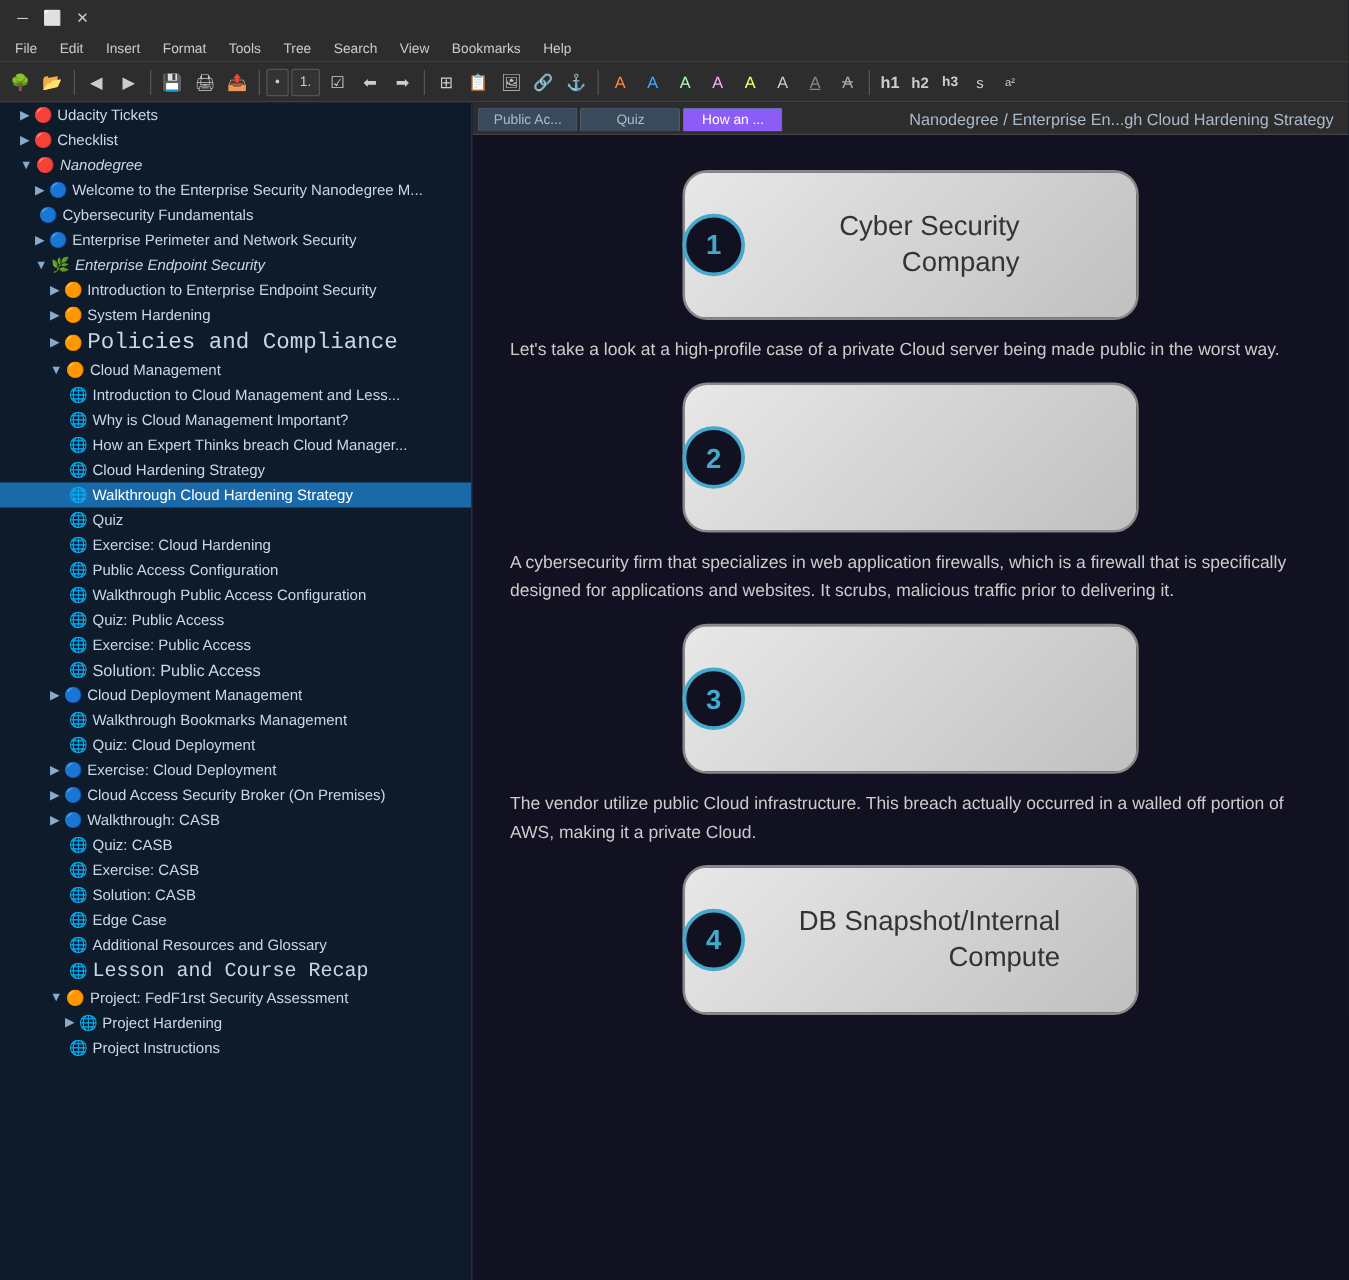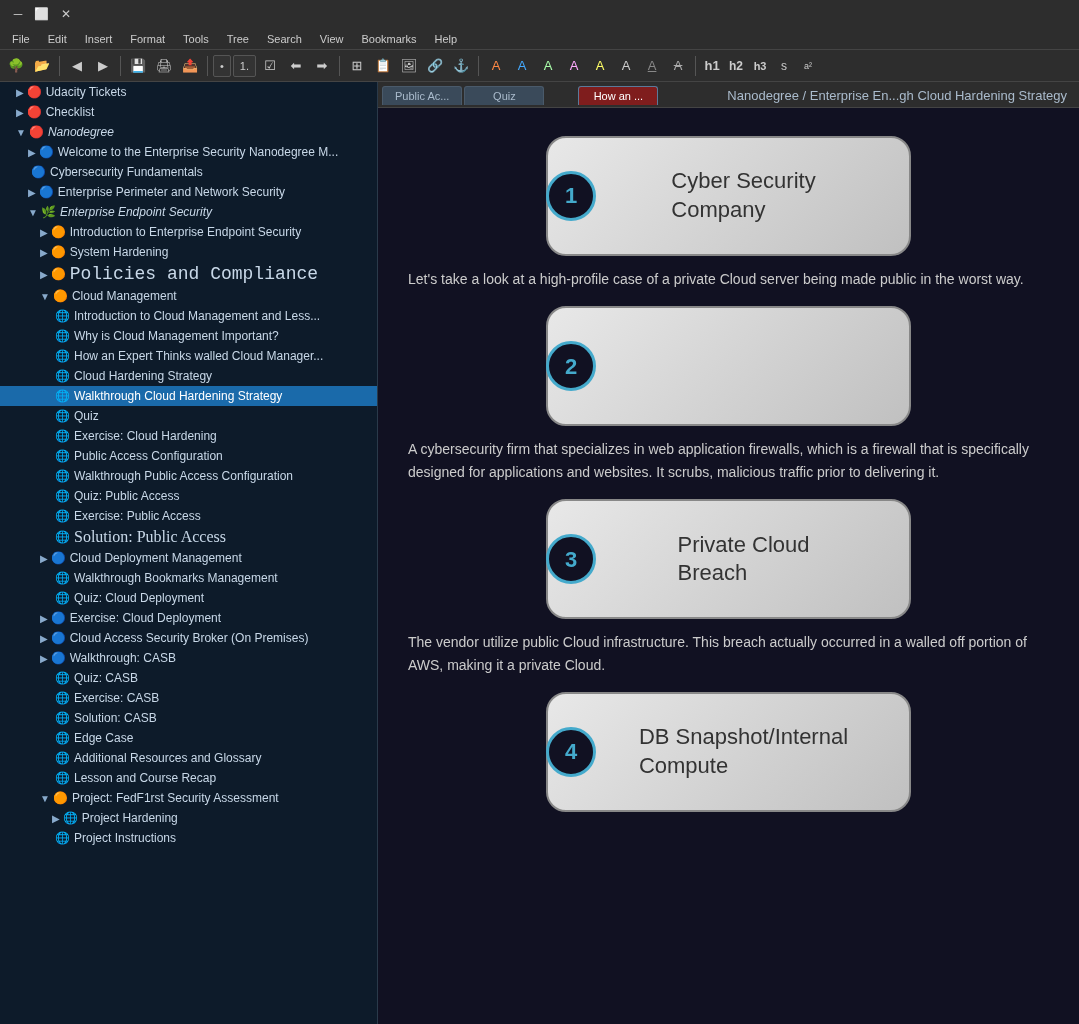--- a/index.html
+++ b/index.html
@@ -121,21 +121,21 @@
       background: #3a4a5a;
       color: #aabbcc;
       font-size: 11px;
       cursor: pointer;
       border-radius: 3px 3px 0 0;
       border: 1px solid #4a5a6a;
       border-bottom: none;
       min-width: 80px;
       text-align: center;
     }
-    .tab.active { background: #7f1d1d; color: #ffffff; border-color: #5a7a9a; margin-left: 32px; }
+    .tab.active { background: #8b5cf6; color: #ffffff; border-color: #5a7a9a; }
 
     
     .note-content {
       flex: 1;
       background: #111122;
       overflow-y: auto;
       padding: 16px 20px;
       color: #d0d0d0;
       font-size: 13px;
       line-height: 1.6;
@@ -175,21 +175,21 @@
       align-items: center;
       justify-content: center;
       color: #44aacc;
       font-size: 22px;
       font-weight: bold;
     }
     .card-text {
       color: #333;
       font-size: 22px;
       font-weight: 300;
-      text-align: left;
+      text-align: right;
       line-height: 1.3;
       margin-left: 30px;
     }
 
     .description-text {
       color: #cccccc;
       font-size: 14px;
       line-height: 1.6;
       margin: 8px 0 16px 0;
       padding-left: 10px;
@@ -323,21 +323,21 @@
       <span style="font-size:12px;">Introduction to Cloud Management and Less...</span>
     </div>
         <div class="tree-item">
       <span style="padding-left:48px; display:inline-block; min-width:12px; color:#88aacc; font-size:10px;"> </span>
       <span style="font-size:12px; margin:0 3px; min-width:16px; text-align:center;">🌐</span>
       <span style="font-size:12px;">Why is Cloud Management Important?</span>
     </div>
         <div class="tree-item">
       <span style="padding-left:48px; display:inline-block; min-width:12px; color:#88aacc; font-size:10px;"> </span>
       <span style="font-size:12px; margin:0 3px; min-width:16px; text-align:center;">🌐</span>
-      <span style="font-size:12px;">How an Expert Thinks walled Cloud Manager...</span>
+      <span style="font-size:12px;">How an Expert Thinks breach Cloud Manager...</span>
     </div>
         <div class="tree-item">
       <span style="padding-left:48px; display:inline-block; min-width:12px; color:#88aacc; font-size:10px;"> </span>
       <span style="font-size:12px; margin:0 3px; min-width:16px; text-align:center;">🌐</span>
       <span style="font-size:12px;">Cloud Hardening Strategy</span>
     </div>
         <div class="tree-item selected">
       <span style="padding-left:48px; display:inline-block; min-width:12px; color:#88aacc; font-size:10px;"> </span>
       <span style="font-size:12px; margin:0 3px; min-width:16px; text-align:center;">🌐</span>
       <span style="font-size:12px;">Walkthrough Cloud Hardening Strategy</span>
@@ -368,21 +368,21 @@
       <span style="font-size:12px;">Quiz: Public Access</span>
     </div>
         <div class="tree-item">
       <span style="padding-left:48px; display:inline-block; min-width:12px; color:#88aacc; font-size:10px;"> </span>
       <span style="font-size:12px; margin:0 3px; min-width:16px; text-align:center;">🌐</span>
       <span style="font-size:12px;">Exercise: Public Access</span>
     </div>
         <div class="tree-item">
       <span style="padding-left:48px; display:inline-block; min-width:12px; color:#88aacc; font-size:10px;"> </span>
       <span style="font-size:12px; margin:0 3px; min-width:16px; text-align:center;">🌐</span>
-      <span style="font-size:16px;font-family:Liberation Serif, serif;">Solution: Public Access</span>
+      <span style="font-size:13px;">Solution: Public Access</span>
     </div>
         <div class="tree-item">
       <span style="padding-left:36px; display:inline-block; min-width:12px; color:#88aacc; font-size:10px;">▶</span>
       <span style="font-size:12px; margin:0 3px; min-width:16px; text-align:center;">🔵</span>
       <span style="font-size:12px;">Cloud Deployment Management</span>
     </div>
         <div class="tree-item">
       <span style="padding-left:48px; display:inline-block; min-width:12px; color:#88aacc; font-size:10px;"> </span>
       <span style="font-size:12px; margin:0 3px; min-width:16px; text-align:center;">🌐</span>
       <span style="font-size:12px;">Walkthrough Bookmarks Management</span>
@@ -428,21 +428,21 @@
       <span style="font-size:12px;">Edge Case</span>
     </div>
         <div class="tree-item">
       <span style="padding-left:48px; display:inline-block; min-width:12px; color:#88aacc; font-size:10px;"> </span>
       <span style="font-size:12px; margin:0 3px; min-width:16px; text-align:center;">🌐</span>
       <span style="font-size:12px;">Additional Resources and Glossary</span>
     </div>
         <div class="tree-item">
       <span style="padding-left:48px; display:inline-block; min-width:12px; color:#88aacc; font-size:10px;"> </span>
       <span style="font-size:12px; margin:0 3px; min-width:16px; text-align:center;">🌐</span>
-      <span style="font-size:12px;">Lesson and Course Recap</span>
+      <span style="font-size:16px;font-family:Liberation Mono, monospace;">Lesson and Course Recap</span>
     </div>
         <div class="tree-item">
       <span style="padding-left:36px; display:inline-block; min-width:12px; color:#88aacc; font-size:10px;">▼</span>
       <span style="font-size:12px; margin:0 3px; min-width:16px; text-align:center;">🟠</span>
       <span style="font-size:12px;">Project: FedF1rst Security Assessment</span>
     </div>
         <div class="tree-item">
       <span style="padding-left:48px; display:inline-block; min-width:12px; color:#88aacc; font-size:10px;">▶</span>
       <span style="font-size:12px; margin:0 3px; min-width:16px; text-align:center;">🌐</span>
       <span style="font-size:12px;">Project Hardening</span>
@@ -484,21 +484,20 @@
         </div>
       </div>
 
       <p class="description-text">
         A cybersecurity firm that specializes in web application firewalls, which is a firewall that is specifically designed for applications and websites. It scrubs, malicious traffic prior to delivering it.
       </p>
 
       <div class="card-container">
         <div class="numbered-card">
           <div class="card-number">3</div>
-          <div class="card-text">Private Cloud<br>Breach</div>
         </div>
       </div>
 
       <p class="description-text">
         The vendor utilize public Cloud infrastructure. This breach actually occurred in a walled off portion of AWS, making it a private Cloud.
       </p>
 
       <div class="card-container">
         <div class="numbered-card">
           <div class="card-number">4</div>

